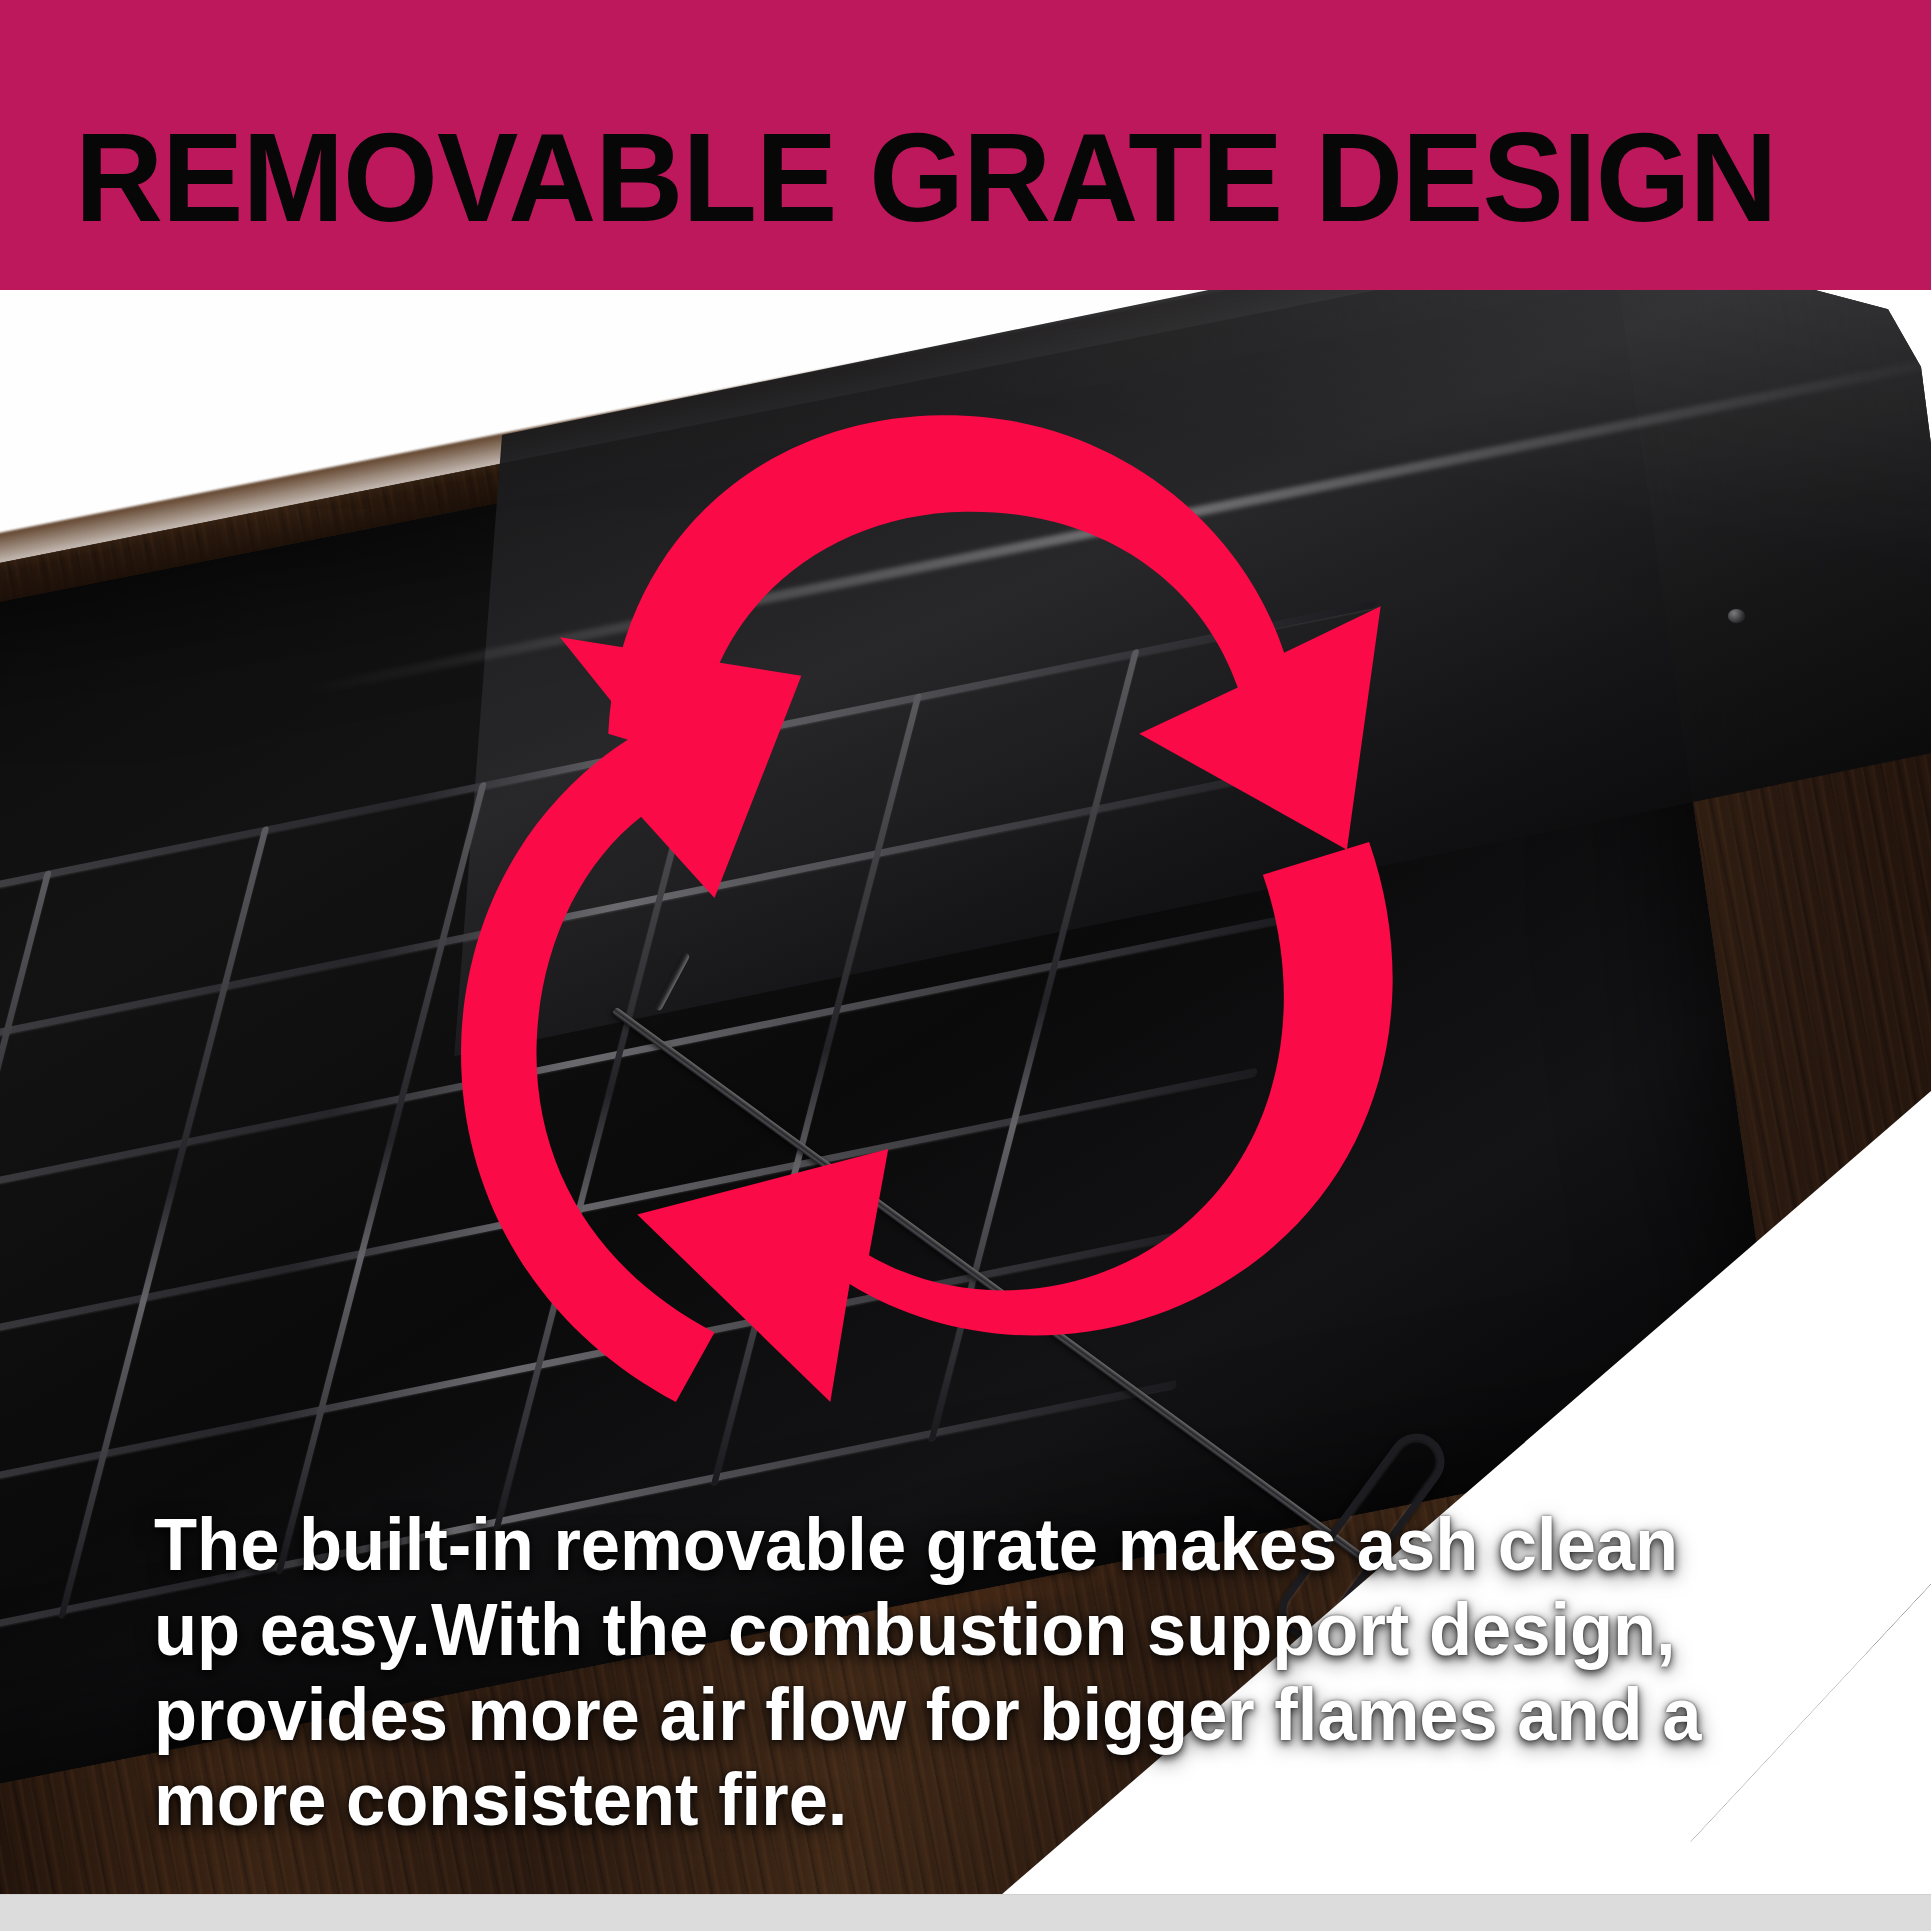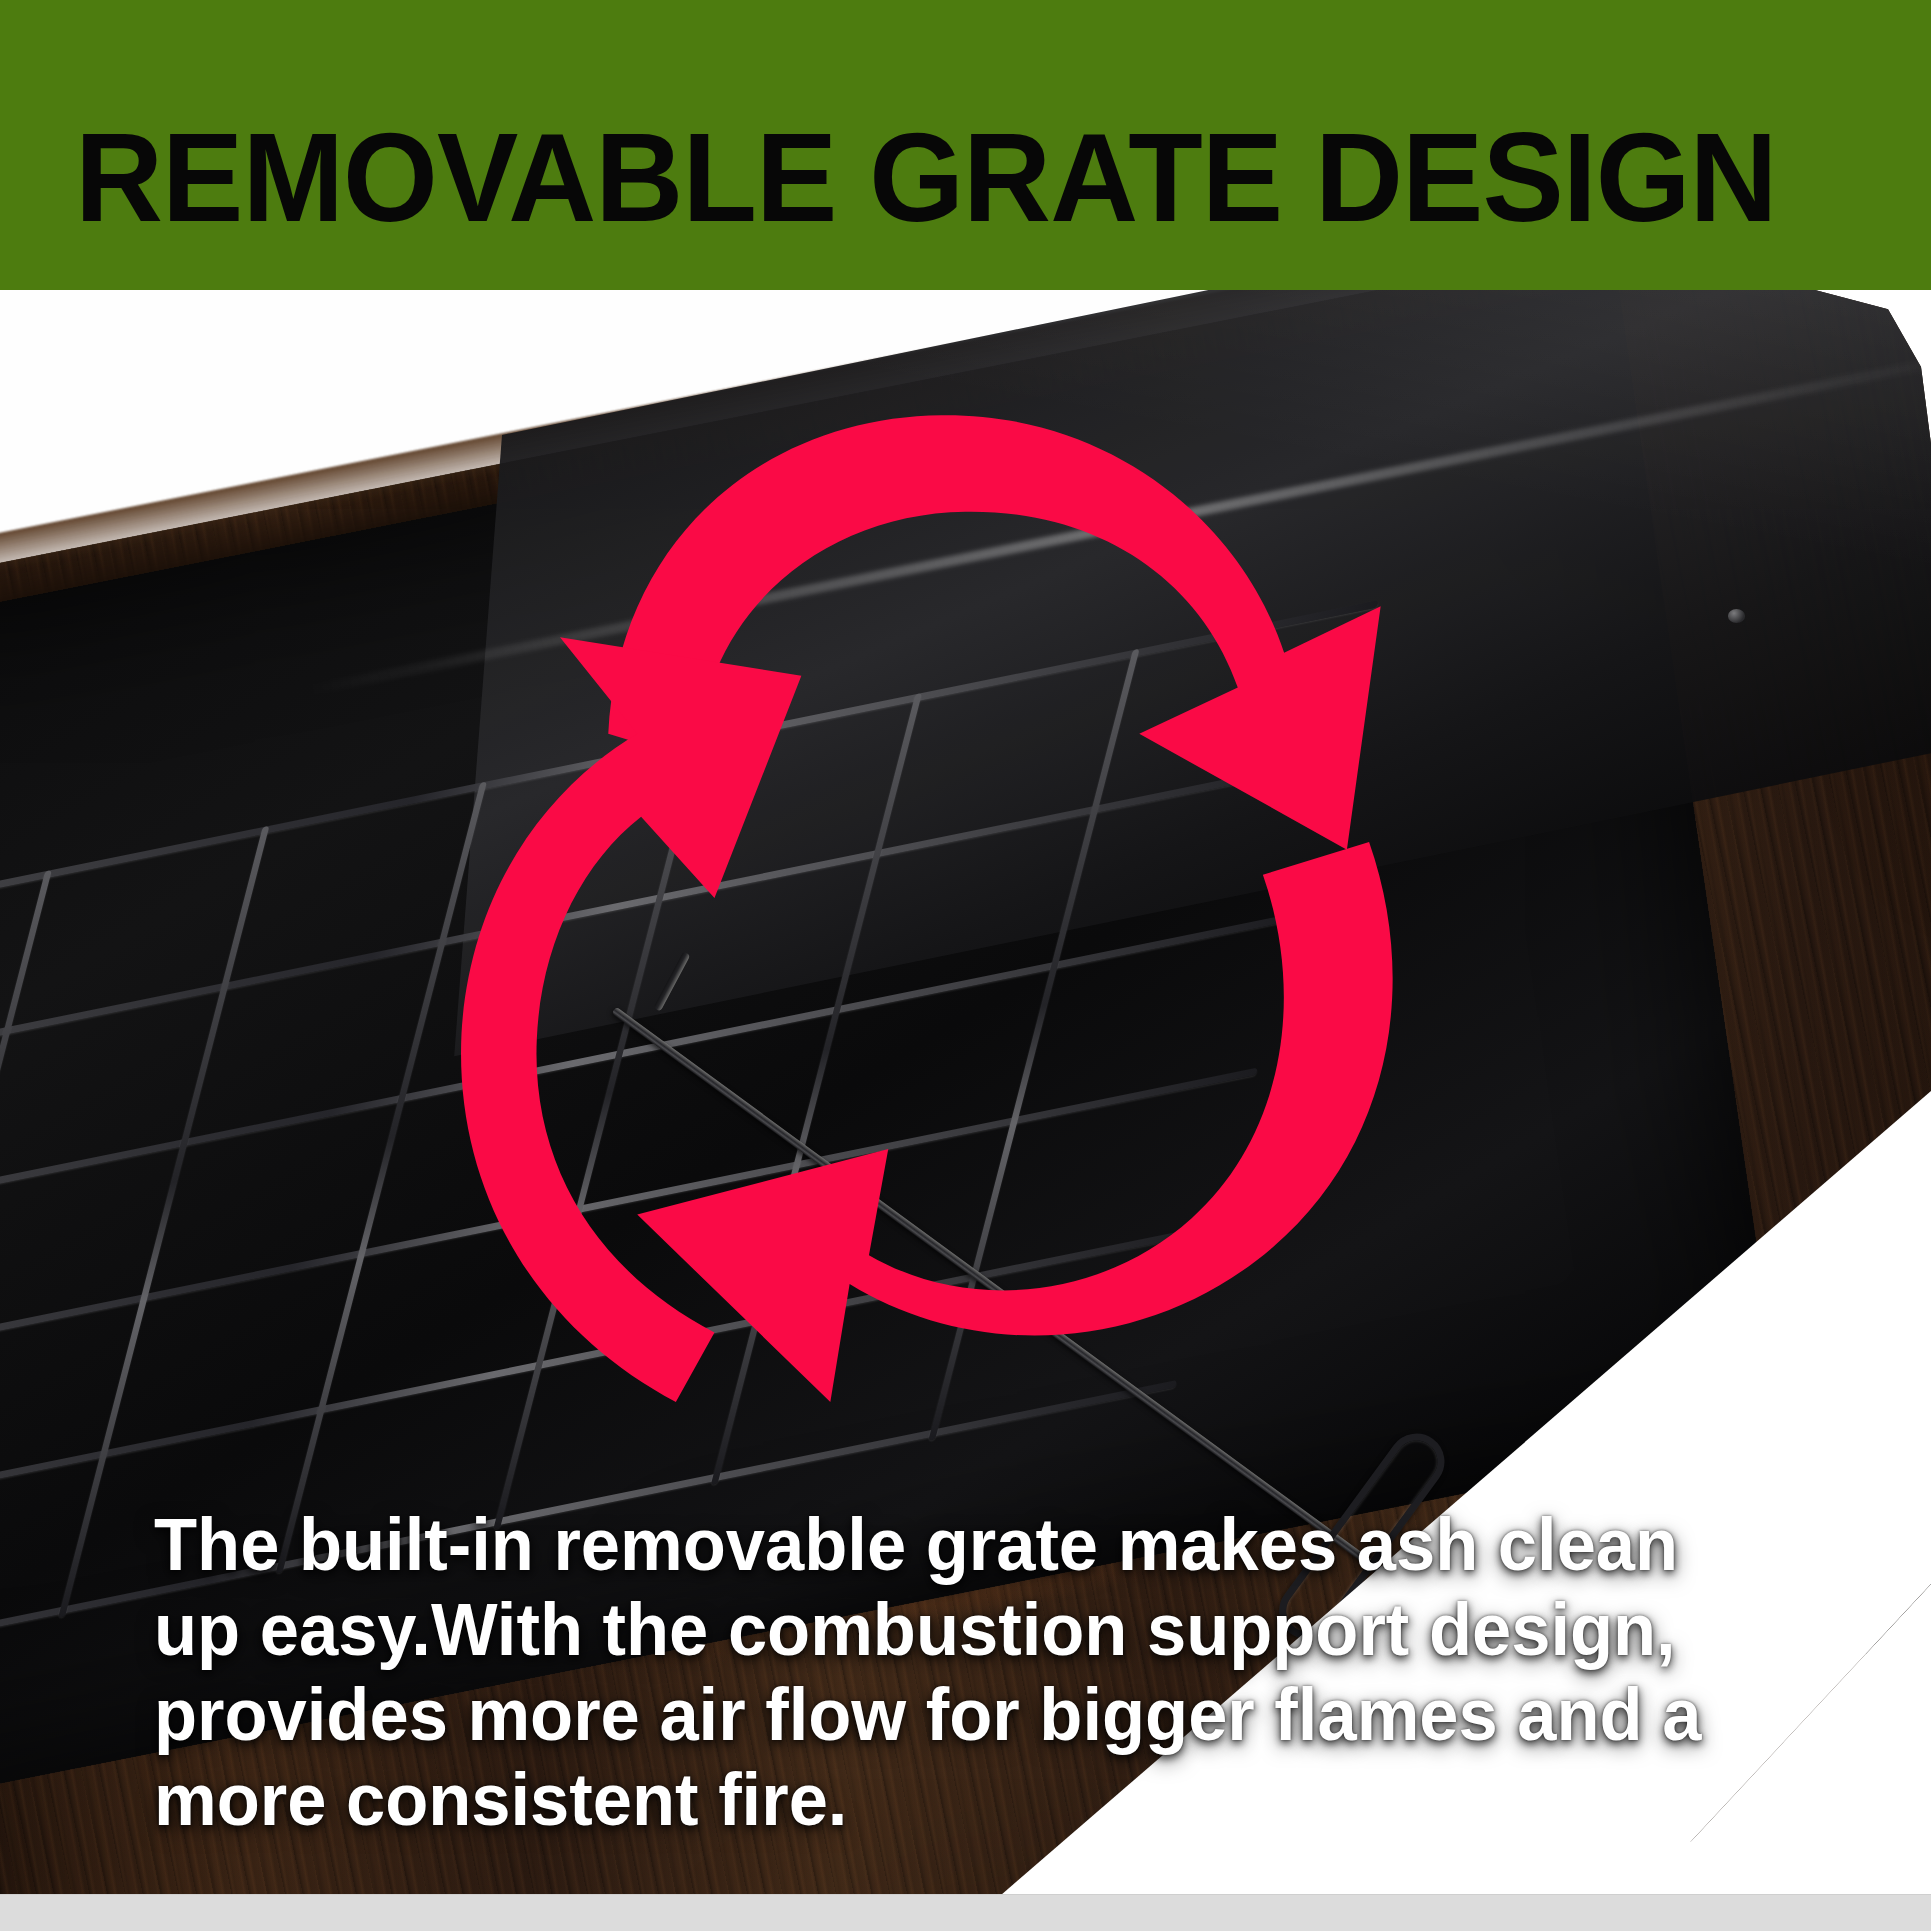--- a/index.html
+++ b/index.html
@@ -8,21 +8,21 @@
   body{
     width:1931px; height:1931px;
     font-family:"Liberation Sans", sans-serif;
     position:relative; overflow:hidden;
   }
 
   
   #poster{
     position:absolute; inset:0;
     width:1931px; height:1931px;
-    background:#4d7c0f;
+    background:#be185d;
     overflow:hidden;
   }
 
   
   .headline{
     position:absolute;
     left:75px; top:114px;
     width:1796px;
     font-size:127px;
     line-height:1.0;

